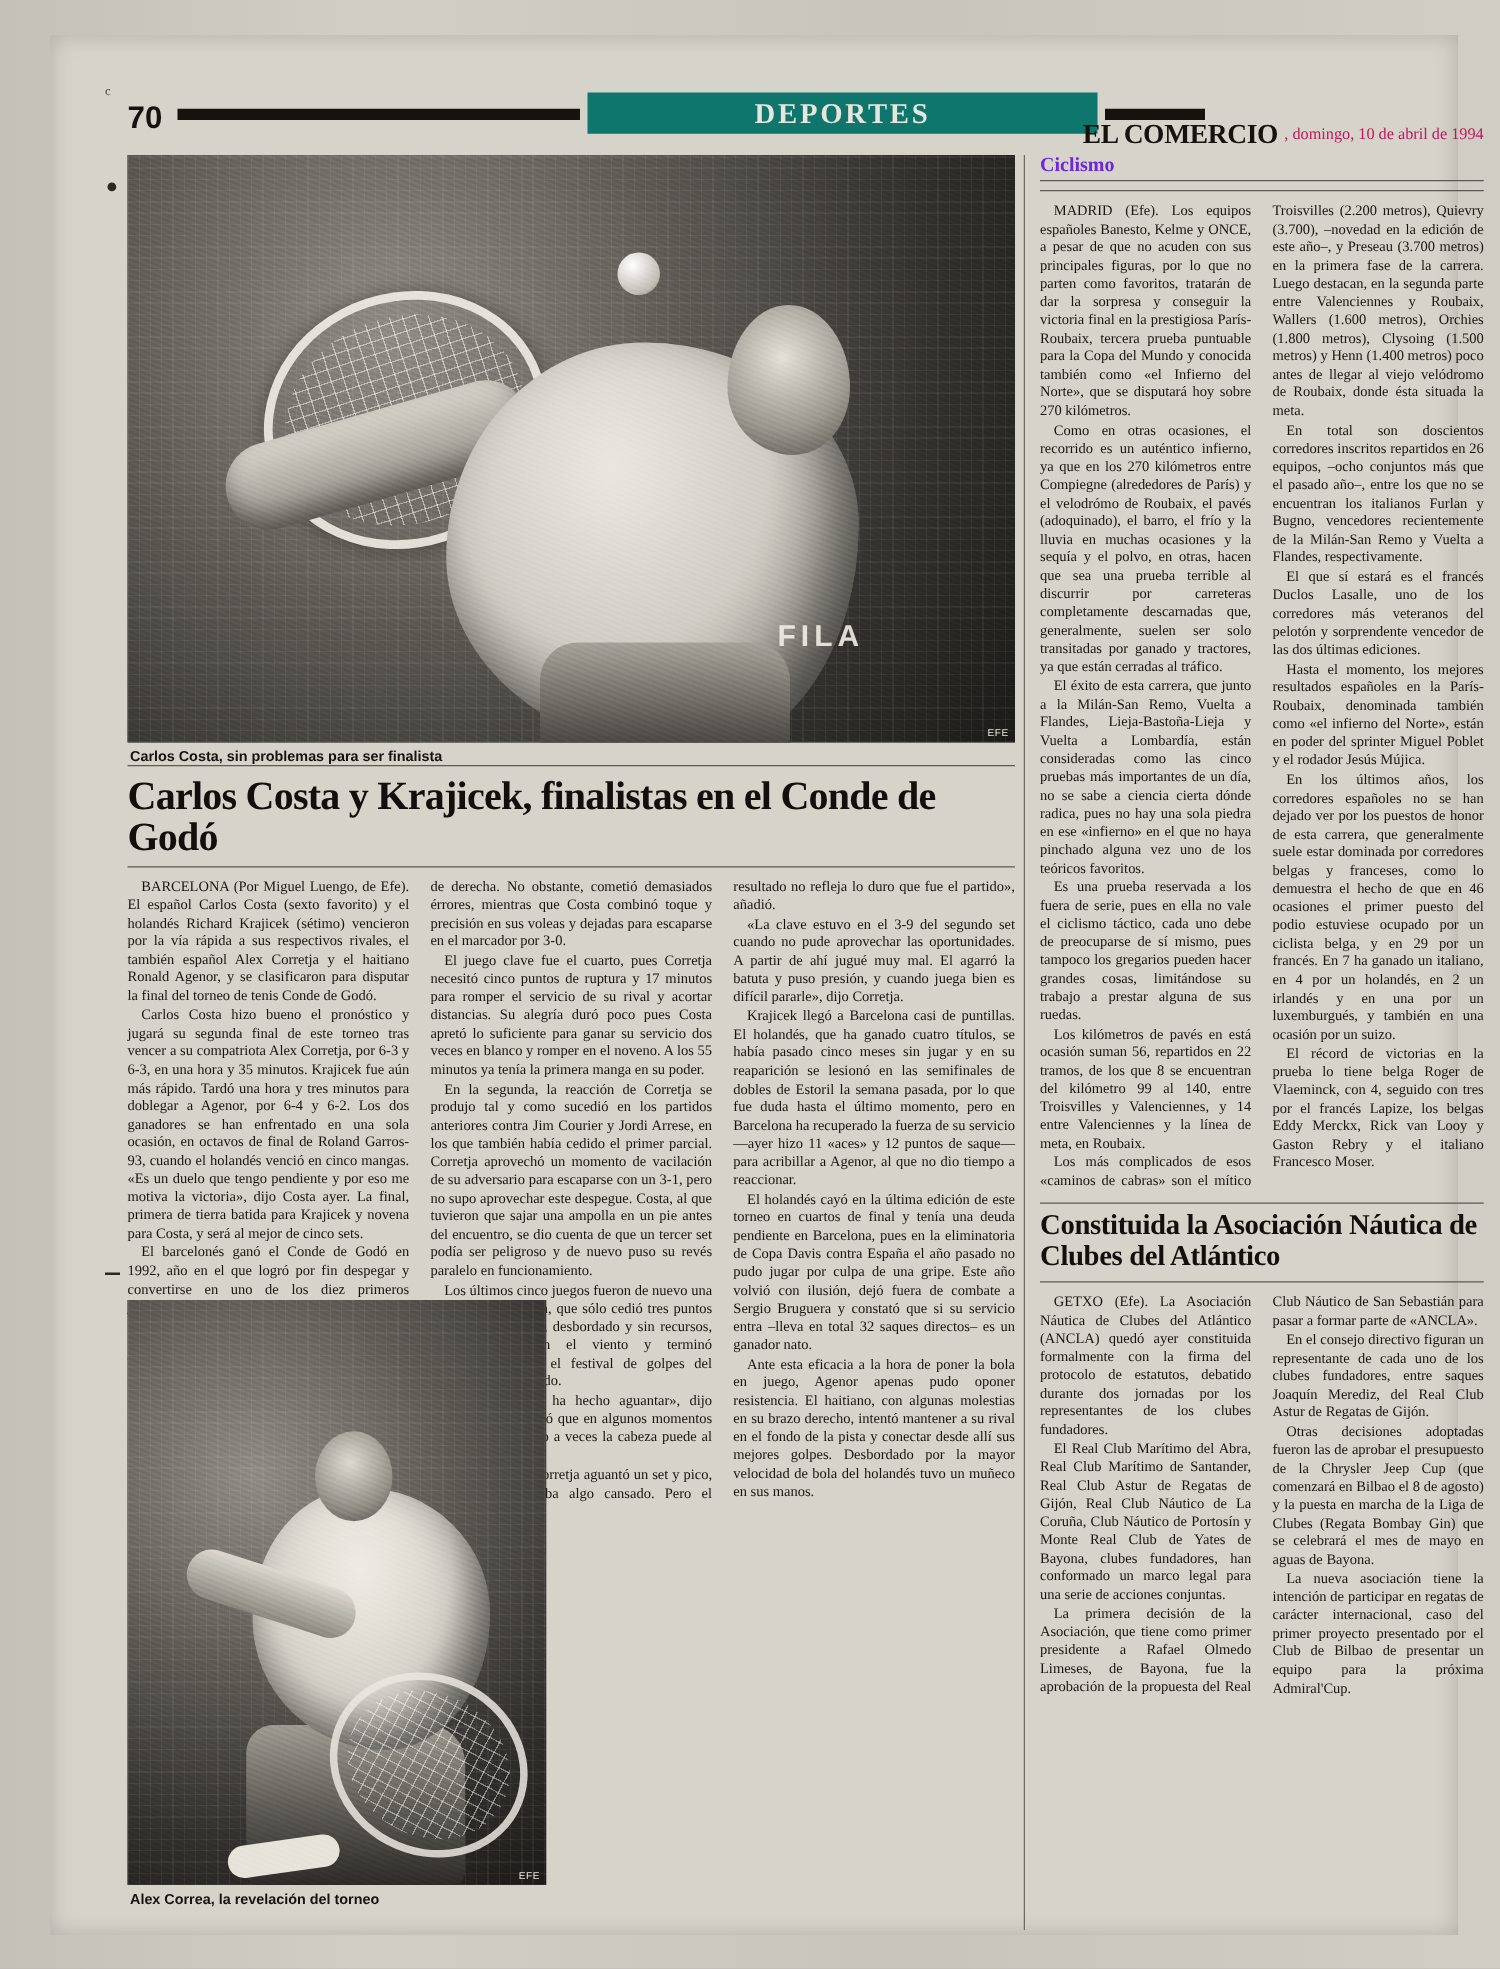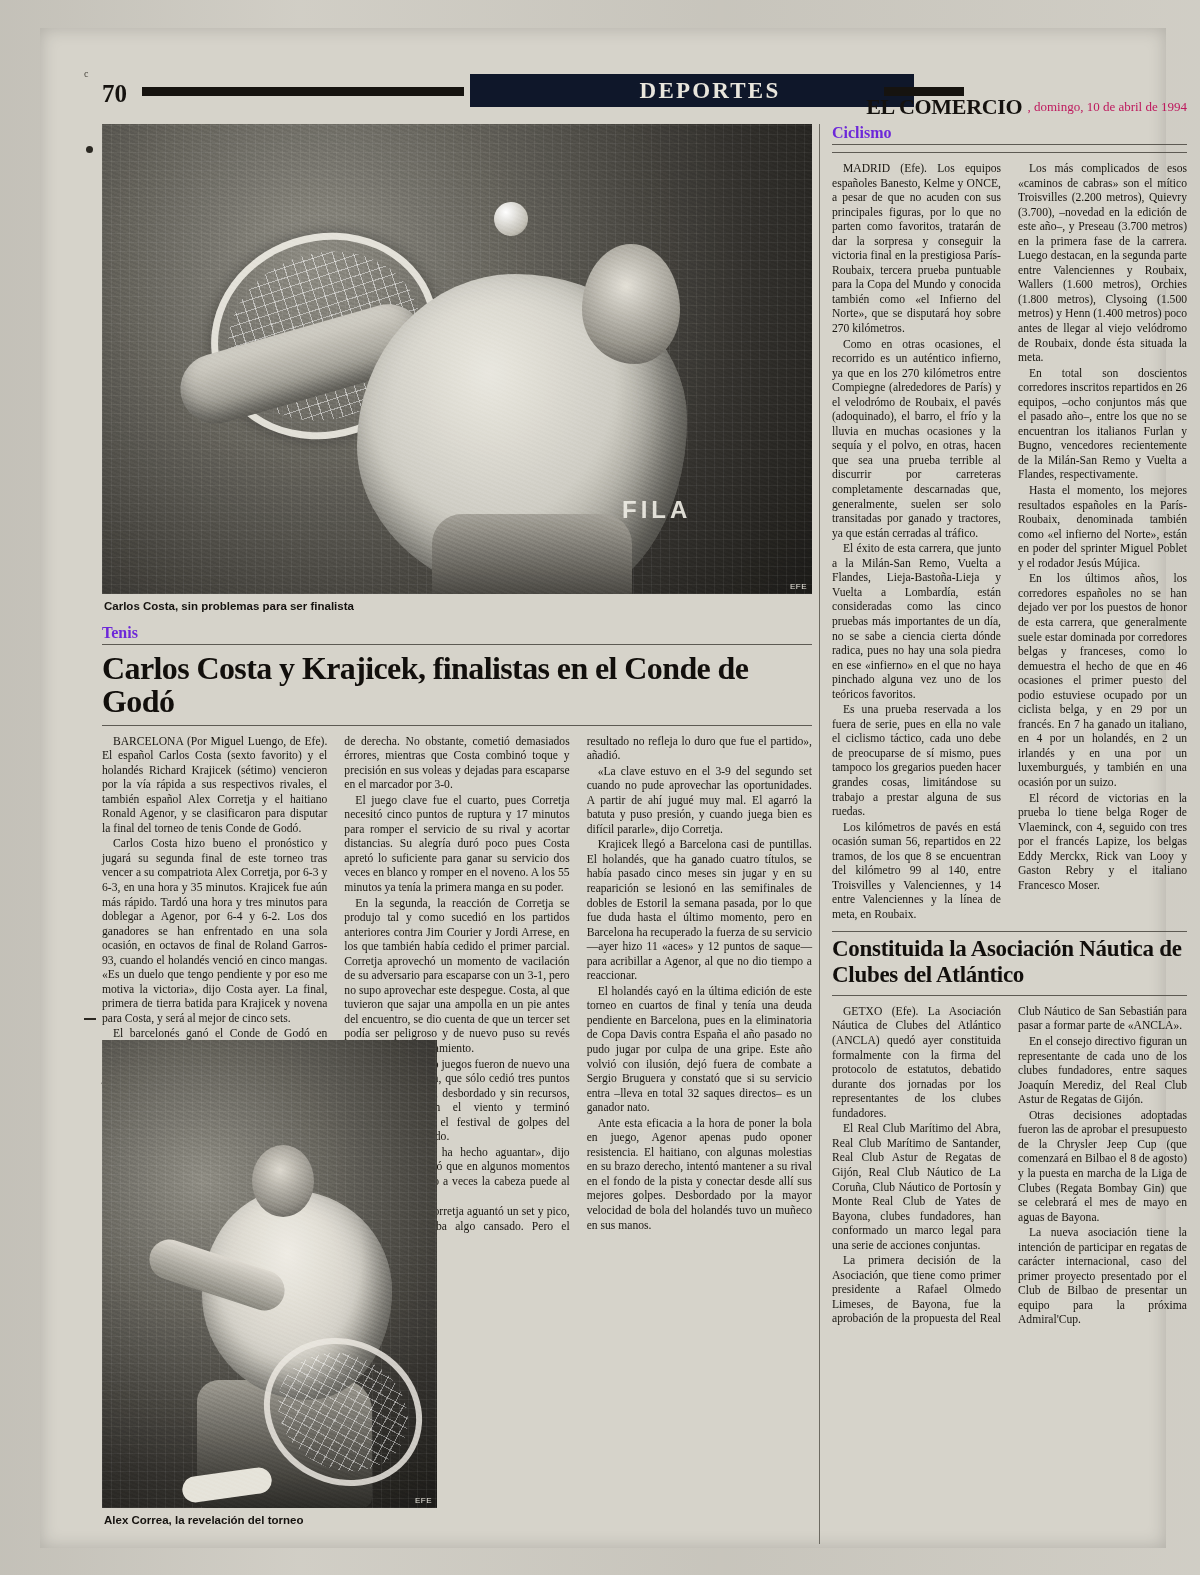--- a/index.html
+++ b/index.html
@@ -32,31 +32,30 @@
   }
   
   .masthead {
     position: absolute;
     left: 62px; top: 46px;
     width: 1085px; height: 36px;
   }
   .folio {
     position: absolute;
     left: 0; top: 6px;
-    font-family: Liberation Serif, serif;
+    font-family: Liberation Sans, sans-serif;
     font-size: 25px;
     font-weight: bold;
     color: #15120f;
   }
   .section-bar {
     position: absolute;
     left: 368px; top: 0;
     width: 408px; height: 33px;
-    background: #0f172a;
-    padding-left: 36px;
+    background: #0f766e;
   }
   .section-bar span {
     display: block;
     text-align: center;
     color: #e8e5dc;
     font-size: 23px;
     font-weight: bold;
     letter-spacing: 2.2px;
     line-height: 33px;
     font-family: "Liberation Serif", serif;
@@ -400,21 +399,20 @@
         <div class="p1-arm"></div>
         <div class="p1-body"></div>
         <div class="p1-head"></div>
         <div class="p1-legs"></div>
         <div class="p1-logo">FILA</div>
         <div class="ph-grain"></div>
         <div class="credit">EFE</div>
       </div>
       <div class="caption">Carlos Costa, sin problemas para ser finalista</div>
 
-      <div class="kicker">Tenis</div>
       <div class="kicker-rule"></div>
       <div class="headline-main">Carlos Costa y Krajicek, finalistas en el Conde de Godó</div>
       <div class="headline-rule"></div>
 
       <div class="cols3 tennis-body">
         <p class="body first">BARCELONA (Por Miguel Luengo, de Efe). El español Carlos Costa (sexto favorito) y el holandés Richard Krajicek (sétimo) vencieron por la vía rápida a sus respectivos rivales, el también español Alex Corretja y el haitiano Ronald Agenor, y se clasificaron para disputar la final del torneo de tenis Conde de Godó.</p>
         <p class="body">Carlos Costa hizo bueno el pronóstico y jugará su segunda final de este torneo tras vencer a su compatriota Alex Corretja, por 6-3 y 6-3, en una hora y 35 minutos. Krajicek fue aún más rápido. Tardó una hora y tres minutos para doblegar a Agenor, por 6-4 y 6-2. Los dos ganadores se han enfrentado en una sola ocasión, en octavos de final de Roland Garros-93, cuando el holandés venció en cinco mangas. «Es un duelo que tengo pendiente y por eso me motiva la victoria», dijo Costa ayer. La final, primera de tierra batida para Krajicek y novena para Costa, y será al mejor de cinco sets.</p>
         <p class="body">El barcelonés ganó el Conde de Godó en 1992, año en el que logró por fin despegar y convertirse en uno de los diez primeros jugadores del mundo. Dos temporadas después, lucha por recuperar aquella situación. La semana pasada cumplió con la tradición y venció en Estoril, tal y como hizo entonces. Ayer consiguió dejar aparcado en semifinales a Corretja para luchar hoy por el sexto título de su carrera.</p>
         <p class="body">Alex Corretja, número 62 del mundo, se lo puso demasiado fácil al principio. El jugador del Real Club Tenis Barcelona salió demasiado presionado por la posibilidad de clasificarse para la final y se lo jugó todo con fuertes golpes de derecha. No obstante, cometió demasiados érrores, mientras que Costa combinó toque y precisión en sus voleas y dejadas para escaparse en el marcador por 3-0.</p>
         <p class="body">El juego clave fue el cuarto, pues Corretja necesitó cinco puntos de ruptura y 17 minutos para romper el servicio de su rival y acortar distancias. Su alegría duró poco pues Costa apretó lo suficiente para ganar su servicio dos veces en blanco y romper en el noveno. A los 55 minutos ya tenía la primera manga en su poder.</p>
@@ -451,20 +449,21 @@
       <div class="headline-rule"></div>
 
       <div class="cols2 right-body">
         <p class="body first">MADRID (Efe). Los equipos españoles Banesto, Kelme y ONCE, a pesar de que no acuden con sus principales figuras, por lo que no parten como favoritos, tratarán de dar la sorpresa y conseguir la victoria final en la prestigiosa París-Roubaix, tercera prueba puntuable para la Copa del Mundo y conocida también como «el Infierno del Norte», que se disputará hoy sobre 270 kilómetros.</p>
         <p class="body">Como en otras ocasiones, el recorrido es un auténtico infierno, ya que en los 270 kilómetros entre Compiegne (alrededores de París) y el velodrómo de Roubaix, el pavés (adoquinado), el barro, el frío y la lluvia en muchas ocasiones y la sequía y el polvo, en otras, hacen que sea una prueba terrible al discurrir por carreteras completamente descarnadas que, generalmente, suelen ser solo transitadas por ganado y tractores, ya que están cerradas al tráfico.</p>
         <p class="body">El éxito de esta carrera, que junto a la Milán-San Remo, Vuelta a Flandes, Lieja-Bastoña-Lieja y Vuelta a Lombardía, están consideradas como las cinco pruebas más importantes de un día, no se sabe a ciencia cierta dónde radica, pues no hay una sola piedra en ese «infierno» en el que no haya pinchado alguna vez uno de los teóricos favoritos.</p>
         <p class="body">Es una prueba reservada a los fuera de serie, pues en ella no vale el ciclismo táctico, cada uno debe de preocuparse de sí mismo, pues tampoco los gregarios pueden hacer grandes cosas, limitándose su trabajo a prestar alguna de sus ruedas.</p>
         <p class="body">Los kilómetros de pavés en está ocasión suman 56, repartidos en 22 tramos, de los que 8 se encuentran del kilómetro 99 al 140, entre Troisvilles y Valenciennes, y 14 entre Valenciennes y la línea de meta, en Roubaix.</p>
         <p class="body">Los más complicados de esos «caminos de cabras» son el mítico Troisvilles (2.200 metros), Quievry (3.700), –novedad en la edición de este año–, y Preseau (3.700 metros) en la primera fase de la carrera. Luego destacan, en la segunda parte entre Valenciennes y Roubaix, Wallers (1.600 metros), Orchies (1.800 metros), Clysoing (1.500 metros) y Henn (1.400 metros) poco antes de llegar al viejo velódromo de Roubaix, donde ésta situada la meta.</p>
         <p class="body">En total son doscientos corredores inscritos repartidos en 26 equipos, –ocho conjuntos más que el pasado año–, entre los que no se encuentran los italianos Furlan y Bugno, vencedores recientemente de la Milán-San Remo y Vuelta a Flandes, respectivamente.</p>
+        <p class="body">El que sí estará es el francés Duclos Lasalle, uno de los corredores más veteranos del pelotón y sorprendente vencedor de las dos últimas ediciones.</p>
         <p class="body">Hasta el momento, los mejores resultados españoles en la París-Roubaix, denominada también como «el infierno del Norte», están en poder del sprinter Miguel Poblet y el rodador Jesús Mújica.</p>
         <p class="body">En los últimos años, los corredores españoles no se han dejado ver por los puestos de honor de esta carrera, que generalmente suele estar dominada por corredores belgas y franceses, como lo demuestra el hecho de que en 46 ocasiones el primer puesto del podio estuviese ocupado por un ciclista belga, y en 29 por un francés. En 7 ha ganado un italiano, en 4 por un holandés, en 2 un irlandés y en una por un luxemburgués, y también en una ocasión por un suizo.</p>
         <p class="body">El récord de victorias en la prueba lo tiene belga Roger de Vlaeminck, con 4, seguido con tres por el francés Lapize, los belgas Eddy Merckx, Rick van Looy y Gaston Rebry y el italiano Francesco Moser.</p>
       </div>
 
       <div class="sep-rule"></div>
       <div class="headline-r2">Constituida la Asociación Náutica de Clubes del Atlántico</div>
       <div class="headline-rule"></div>
 
       <div class="cols2 right-body">

